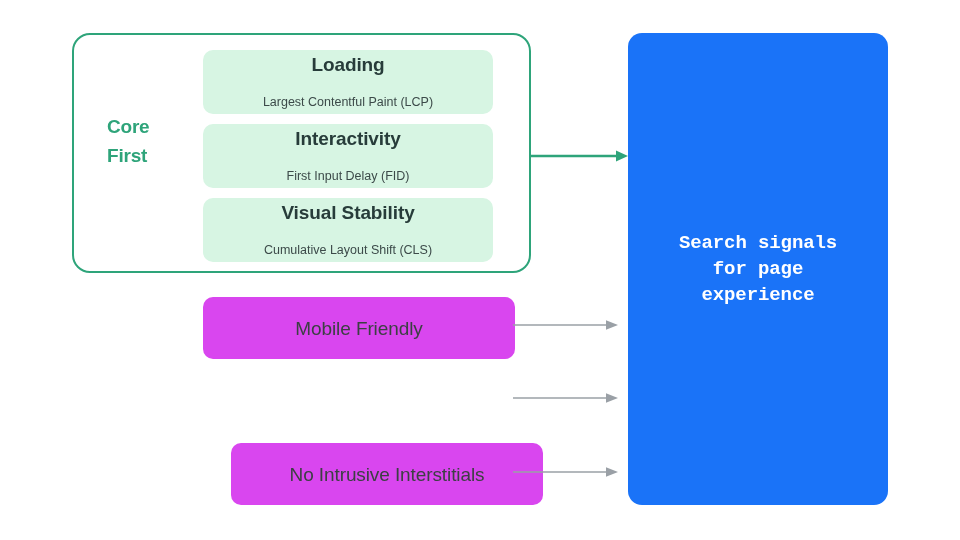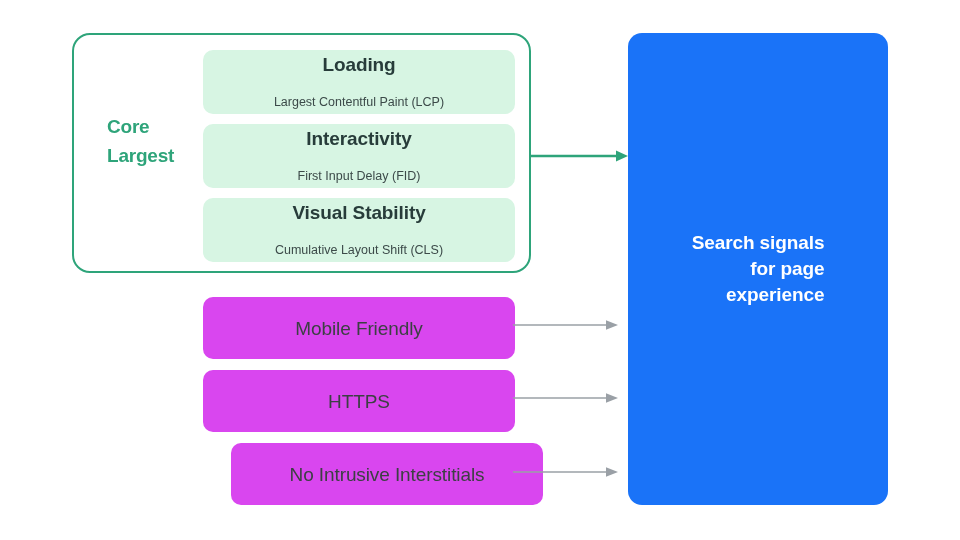--- a/index.html
+++ b/index.html
@@ -43,21 +43,21 @@
     font-weight: bold;
     line-height: 29px;
     letter-spacing: -0.2px;
   }
   .cwv-label span { display: block; }
 
   
   .metric-card {
     position: absolute;
     left: 203px;
-    width: 312px;
+    width: 290px;
     height: 64px;
     background: #d7f5e3;
     border-radius: 10px;
     display: flex;
     flex-direction: column;
     align-items: center;
     justify-content: center;
     box-sizing: border-box;
   }
   .metric-card.m0 { top: 50px; }
@@ -125,58 +125,56 @@
     display: flex;
     align-items: center;
     justify-content: center;
     box-sizing: border-box;
   }
   .blue-text {
     color: #ffffff;
     font-size: 19px;
     font-weight: bold;
     line-height: 26px;
-    text-align: right;
+    text-align: center;
     letter-spacing: -0.1px;
     padding: 0 18px;
+    font-family: Liberation Mono, monospace;
   }
   .blue-text span { display: block; }
 </style>
 </head>
 <body>
 
 <div id="canvas">
 
   <div class="cwv-container"></div>
 
   <div class="cwv-label">
     <span>Core</span>
-    <span>Largest</span>
+    <span>First</span>
   </div>
 
   <div class="metric-card m0">
     <div class="metric-title">Loading</div>
     <div class="metric-sub">Largest Contentful Paint (LCP)</div>
   </div>
 
   <div class="metric-card m1">
     <div class="metric-title">Interactivity</div>
     <div class="metric-sub">First Input Delay (FID)</div>
   </div>
 
   <div class="metric-card m2">
     <div class="metric-title">Visual Stability</div>
     <div class="metric-sub">Cumulative Layout Shift (CLS)</div>
   </div>
 
   <div class="gray-box g0">
     <div class="gray-label">Mobile Friendly</div>
-  </div>
-  <div class="gray-box g1">
-    <div class="gray-label">HTTPS</div>
   </div>
   <div class="gray-box g2">
     <div class="gray-label">No Intrusive Interstitials</div>
   </div>
 
   <svg class="arrow-svg arrow-green" width="102" height="16" viewBox="0 0 102 16">
     <line x1="1" y1="8" x2="88" y2="8" stroke="#2ea47a" stroke-width="2.4"></line>
     <polygon points="87,2.6 99,8 87,13.4" fill="#2ea47a"></polygon>
   </svg>
 

